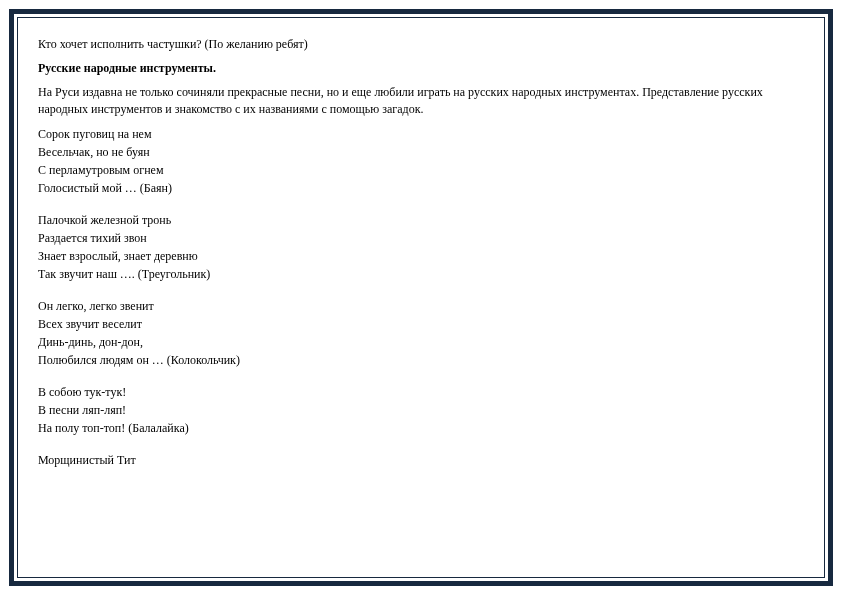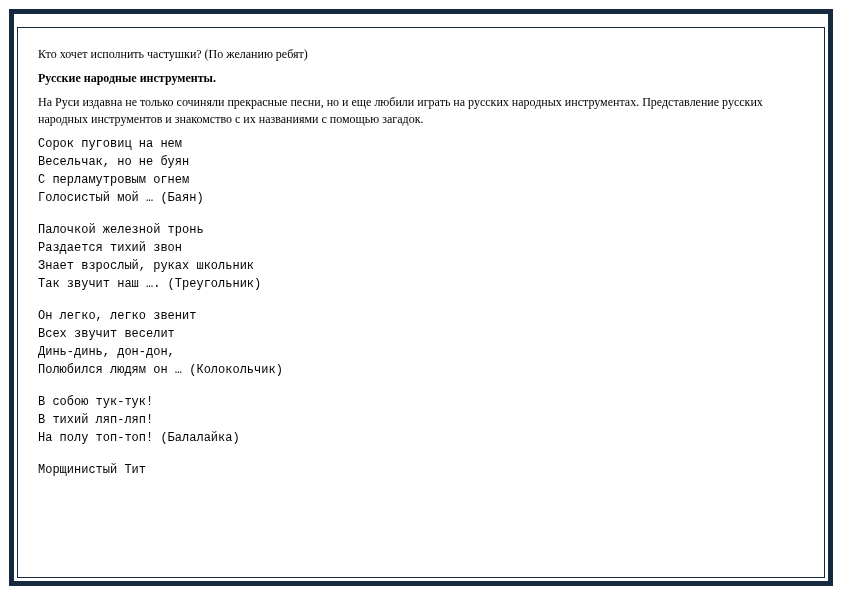--- a/index.html
+++ b/index.html
@@ -21,34 +21,32 @@
   }
   .inner-frame {
     position: absolute;
     top: 3px;
     left: 3px;
     right: 3px;
     bottom: 3px;
     border: 1.5px solid #17293f;
     padding: 18px 20px 10px 20px;
     overflow: hidden;
-    margin-top: 10px;
   }
   .para {
     margin-bottom: 8px;
     line-height: 1.35;
   }
   .bold { font-weight: bold; }
   .riddle-block {
     margin-top: 6px;
     margin-bottom: 14px;
   }
   .riddle-line {
     line-height: 1.5;
-    font-family: Liberation Mono, monospace;
   }
 </style>
 </head>
 <body>
 
 <div class="outer-frame">
   <div class="inner-frame">
 
     <p class="para">Кто хочет исполнить частушки? (По желанию ребят)</p>
 
@@ -60,32 +58,32 @@
     <div id="riddles-container">
         <div class="riddle-block">
           <div class="riddle-line">Сорок пуговиц на нем</div>
           <div class="riddle-line">Весельчак, но не буян</div>
           <div class="riddle-line">С перламутровым огнем</div>
           <div class="riddle-line">Голосистый мой … (Баян)</div>
         </div>
         <div class="riddle-block">
           <div class="riddle-line">Палочкой железной тронь</div>
           <div class="riddle-line">Раздается тихий звон</div>
-          <div class="riddle-line">Знает взрослый, руках школьник</div>
+          <div class="riddle-line">Знает взрослый, знает деревню</div>
           <div class="riddle-line">Так звучит наш …. (Треугольник)</div>
         </div>
         <div class="riddle-block">
           <div class="riddle-line">Он легко, легко звенит</div>
           <div class="riddle-line">Всех звучит веселит</div>
           <div class="riddle-line">Динь-динь, дон-дон,</div>
           <div class="riddle-line">Полюбился людям он … (Колокольчик)</div>
         </div>
         <div class="riddle-block">
           <div class="riddle-line">В собою тук-тук!</div>
-          <div class="riddle-line">В тихий ляп-ляп!</div>
+          <div class="riddle-line">В песни ляп-ляп!</div>
           <div class="riddle-line">На полу топ-топ! (Балалайка)</div>
         </div>
         <div class="riddle-block">
           <div class="riddle-line">Морщинистый Тит</div>
         </div>
       </div>
 
   </div>
 </div>
 

